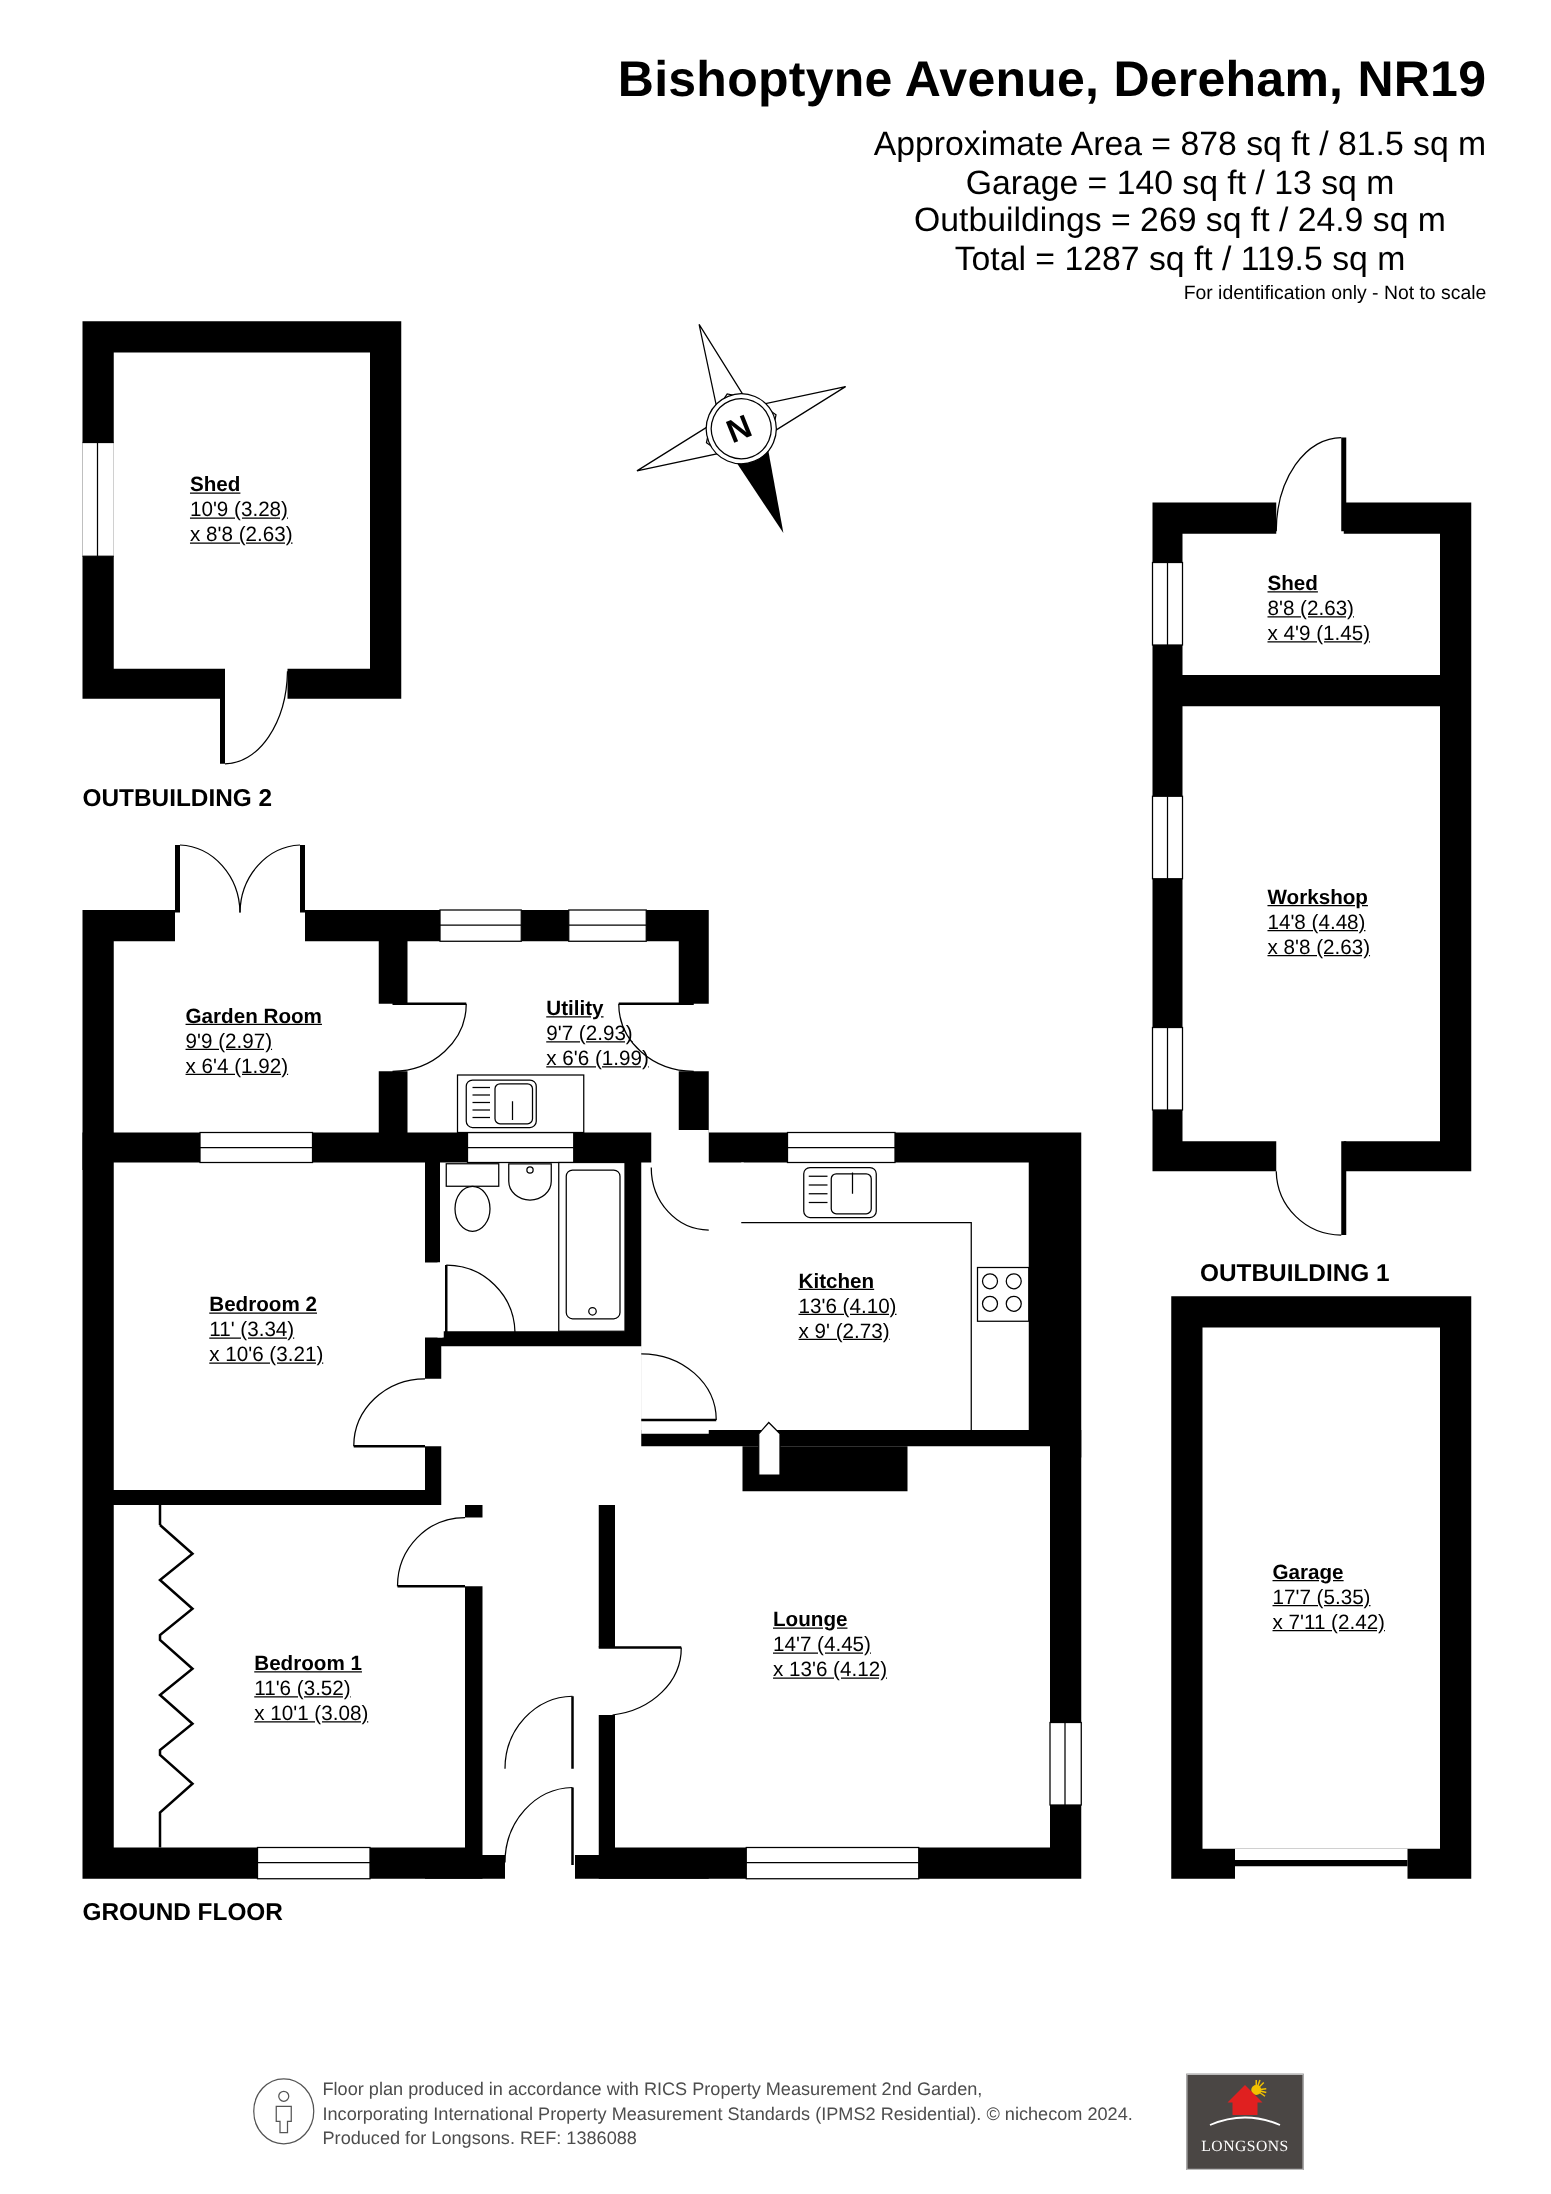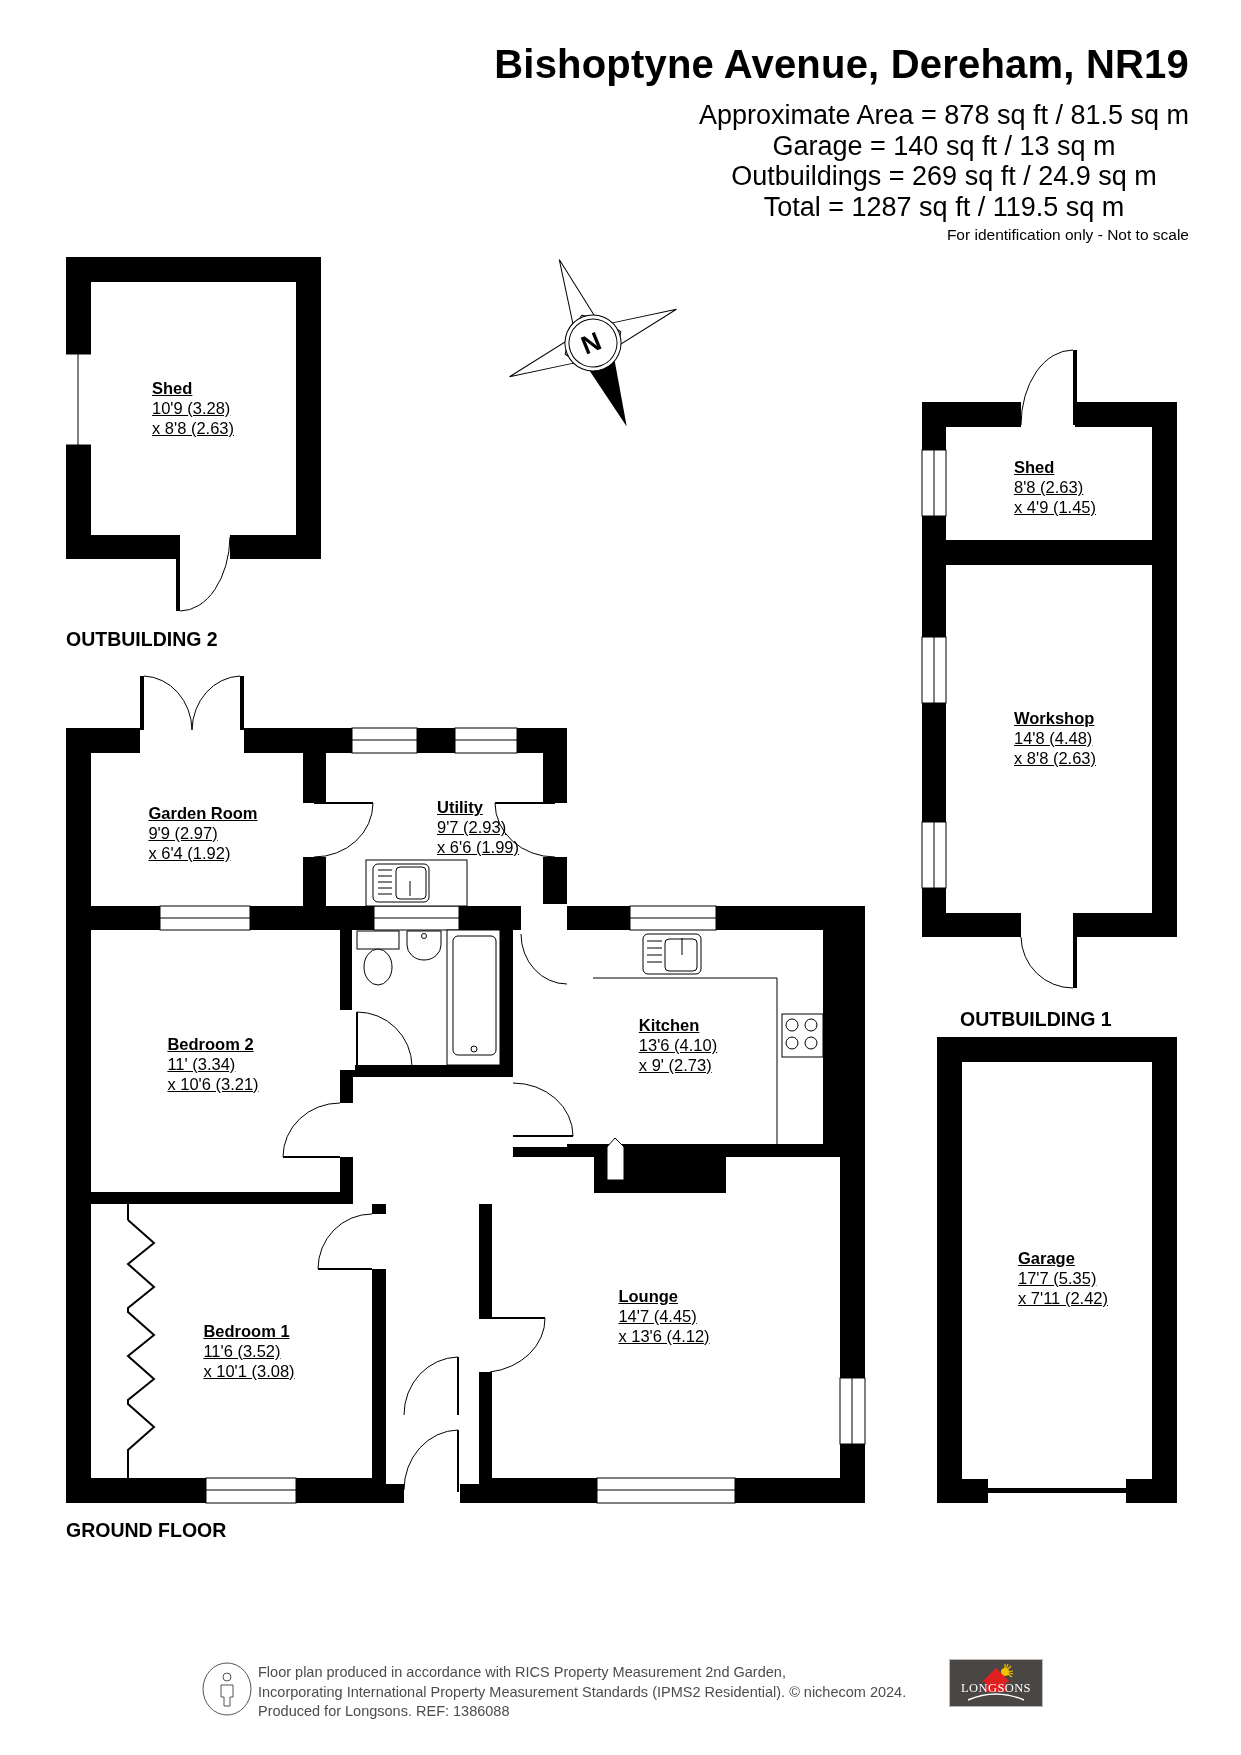--- a/index.html
+++ b/index.html
@@ -6,21 +6,21 @@
   body { width:1241px; height:1755px; position:relative; overflow:hidden; font-family:"Liberation Sans", sans-serif; color:#000; }
   .abs { position:absolute; }
   .title { right:52px; top:42px; font-size:40px; font-weight:bold; letter-spacing:0.2px; white-space:nowrap; }
   .areas { right:52px; top:100px; text-align:center; font-size:27px; line-height:30.5px; }
   .note { right:52px; top:226px; font-size:15.5px; }
   .section-label { font-size:19.5px; font-weight:bold; white-space:nowrap; }
   svg.plan { position:absolute; left:0; top:0; }
   .room { position:absolute; text-align:left; font-size:16.5px; line-height:20px; transform:translateX(-50%); white-space:nowrap;text-decoration:underline; }
   .room .name { font-weight:bold; }
   .footer-text { left:258px; top:1663px; font-size:14.5px; line-height:19.5px; color:#4d4d4d; white-space:nowrap; }
-  .logo { left:949px; top:1659px; width:94px; height:48px; background:#4a4644; border:1px solid #bbb; box-sizing:border-box; }
+  .logo { left:949px; top:1659px; width:94px; height:77px; background:#4a4644; border:1px solid #bbb; box-sizing:border-box; }
   .logo-text { position:absolute; left:0; right:0; bottom:10px; text-align:center; color:#fff; font-family:"Liberation Serif", serif; font-size:12.5px; letter-spacing:0.4px; }
 </style>
 </head>
 <body>
 
 <div class="abs title">Bishoptyne Avenue, Dereham, NR19</div>
 <div class="abs areas">
   <div>Approximate Area = 878 sq ft / 81.5 sq m</div>
   <div>Garage = 140 sq ft / 13 sq m</div>
   <div>Outbuildings = 269 sq ft / 24.9 sq m</div>

